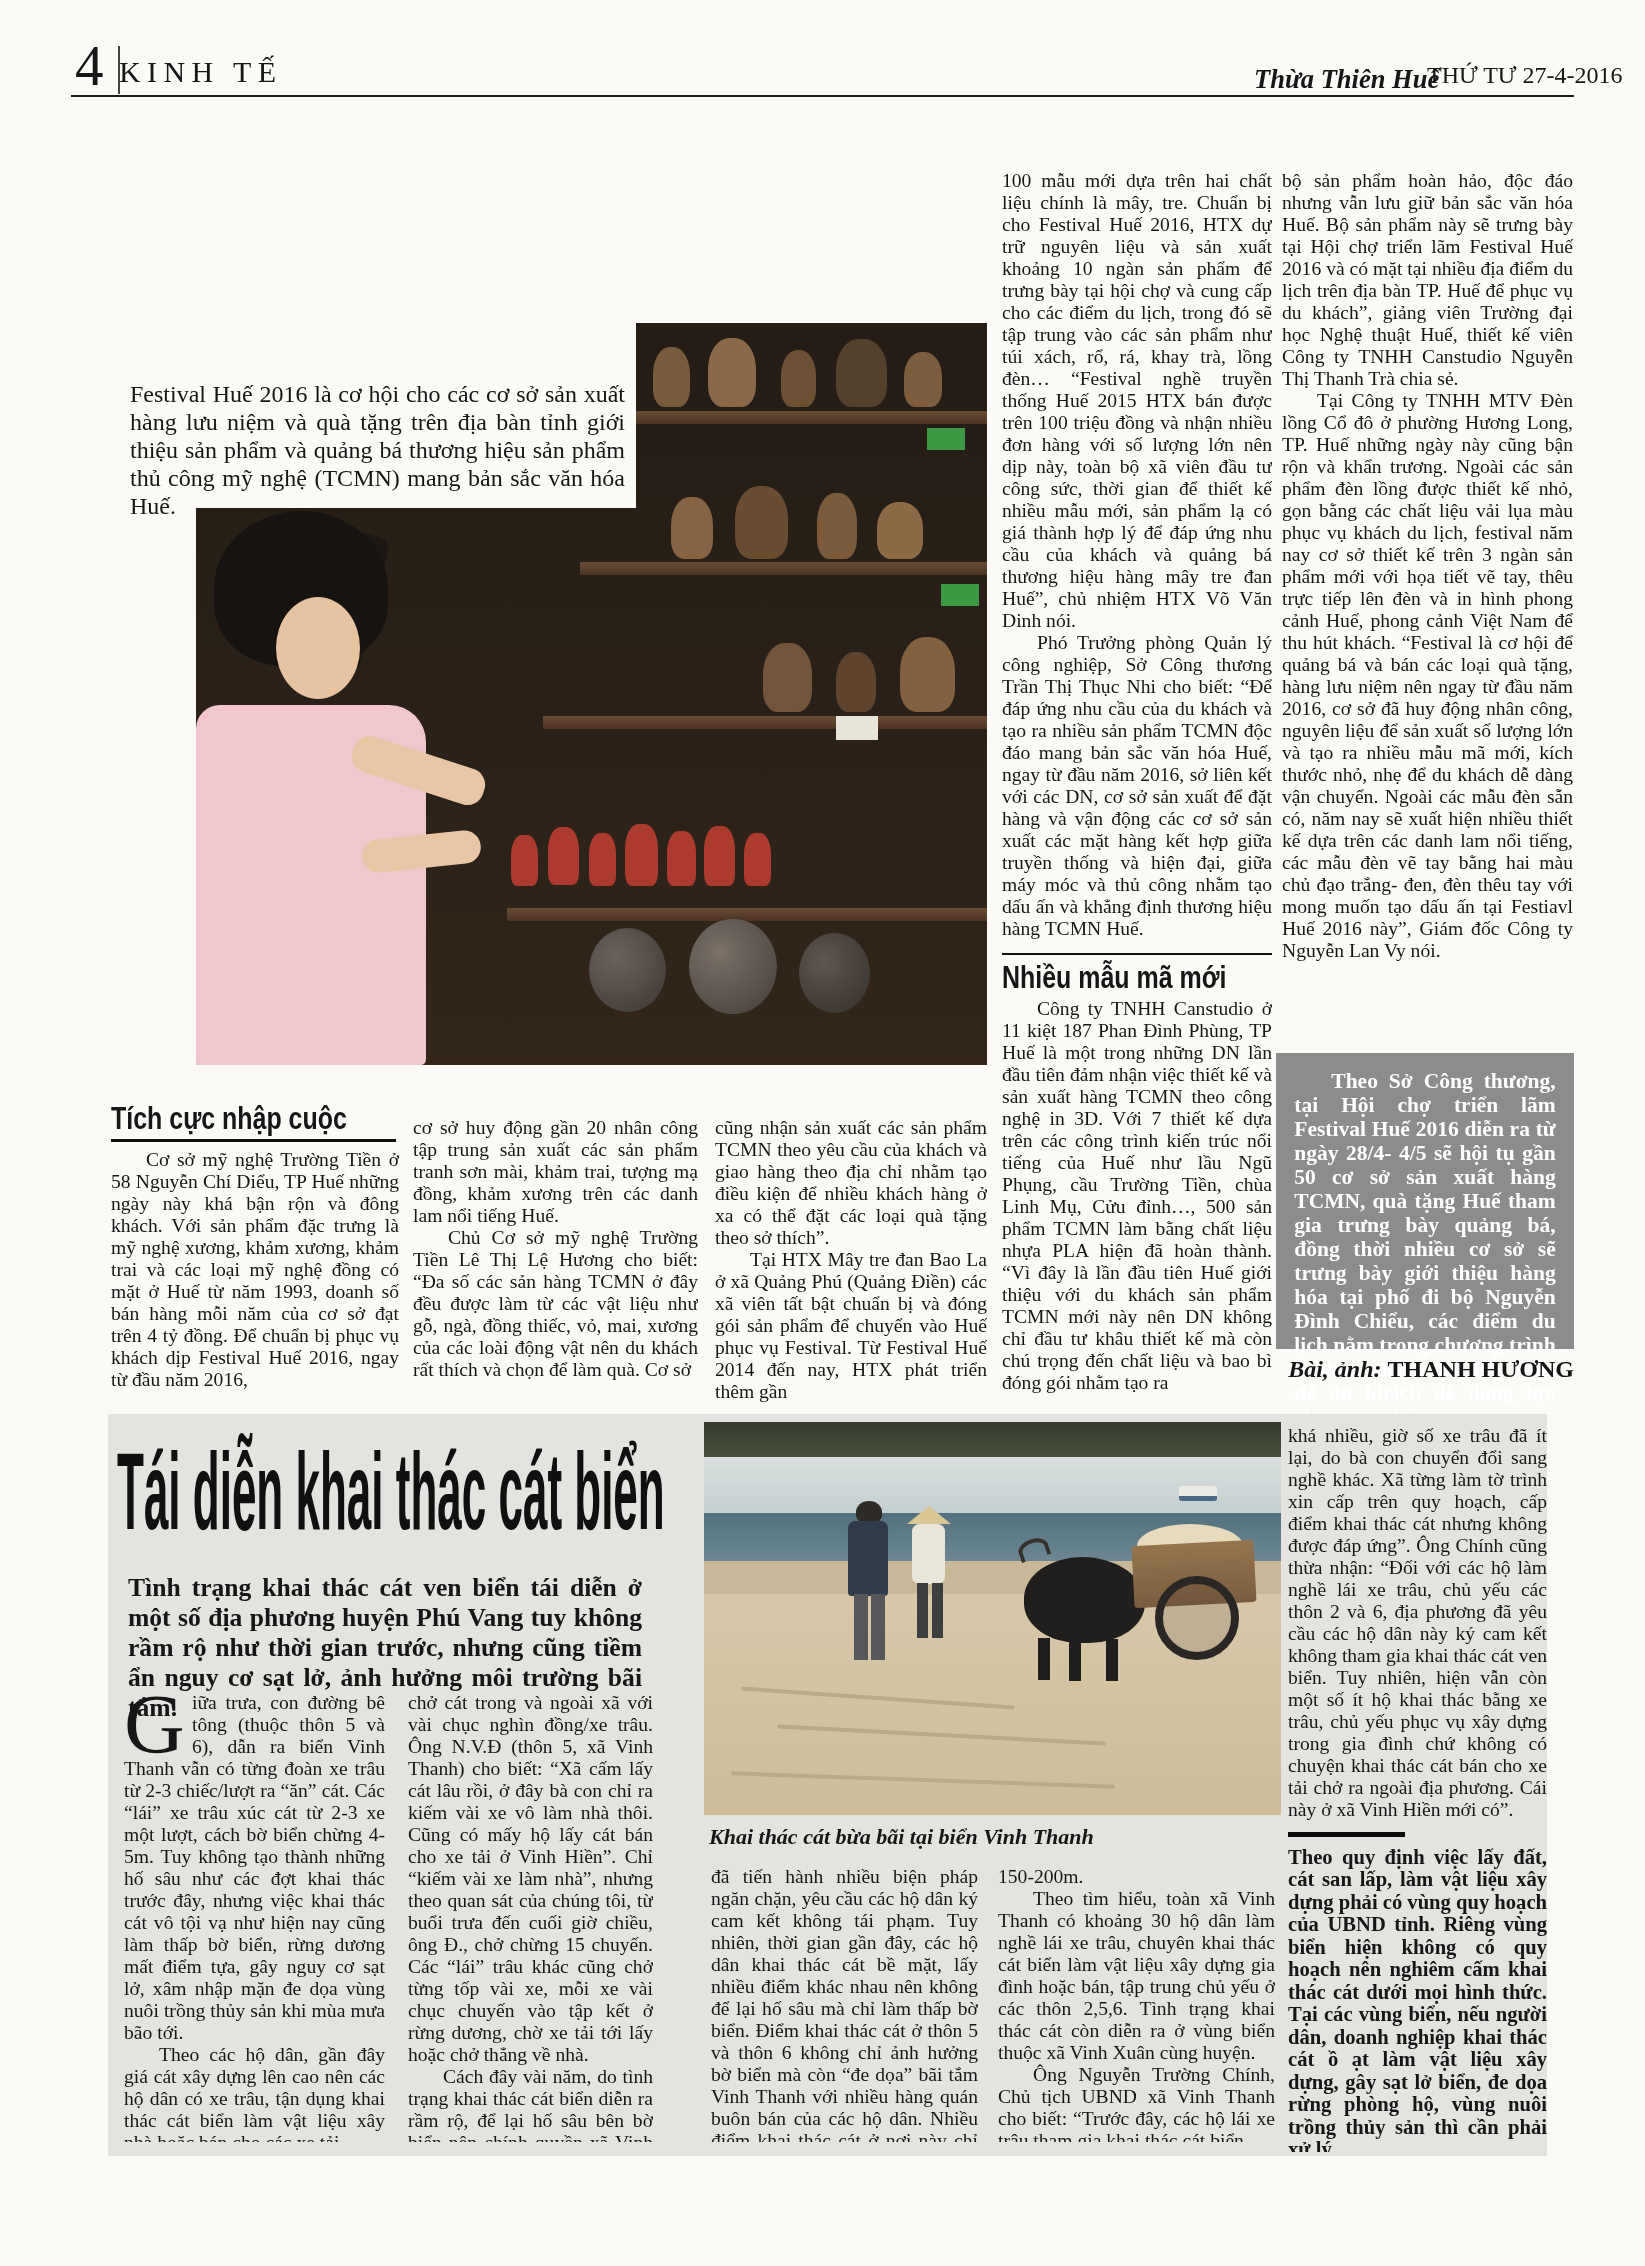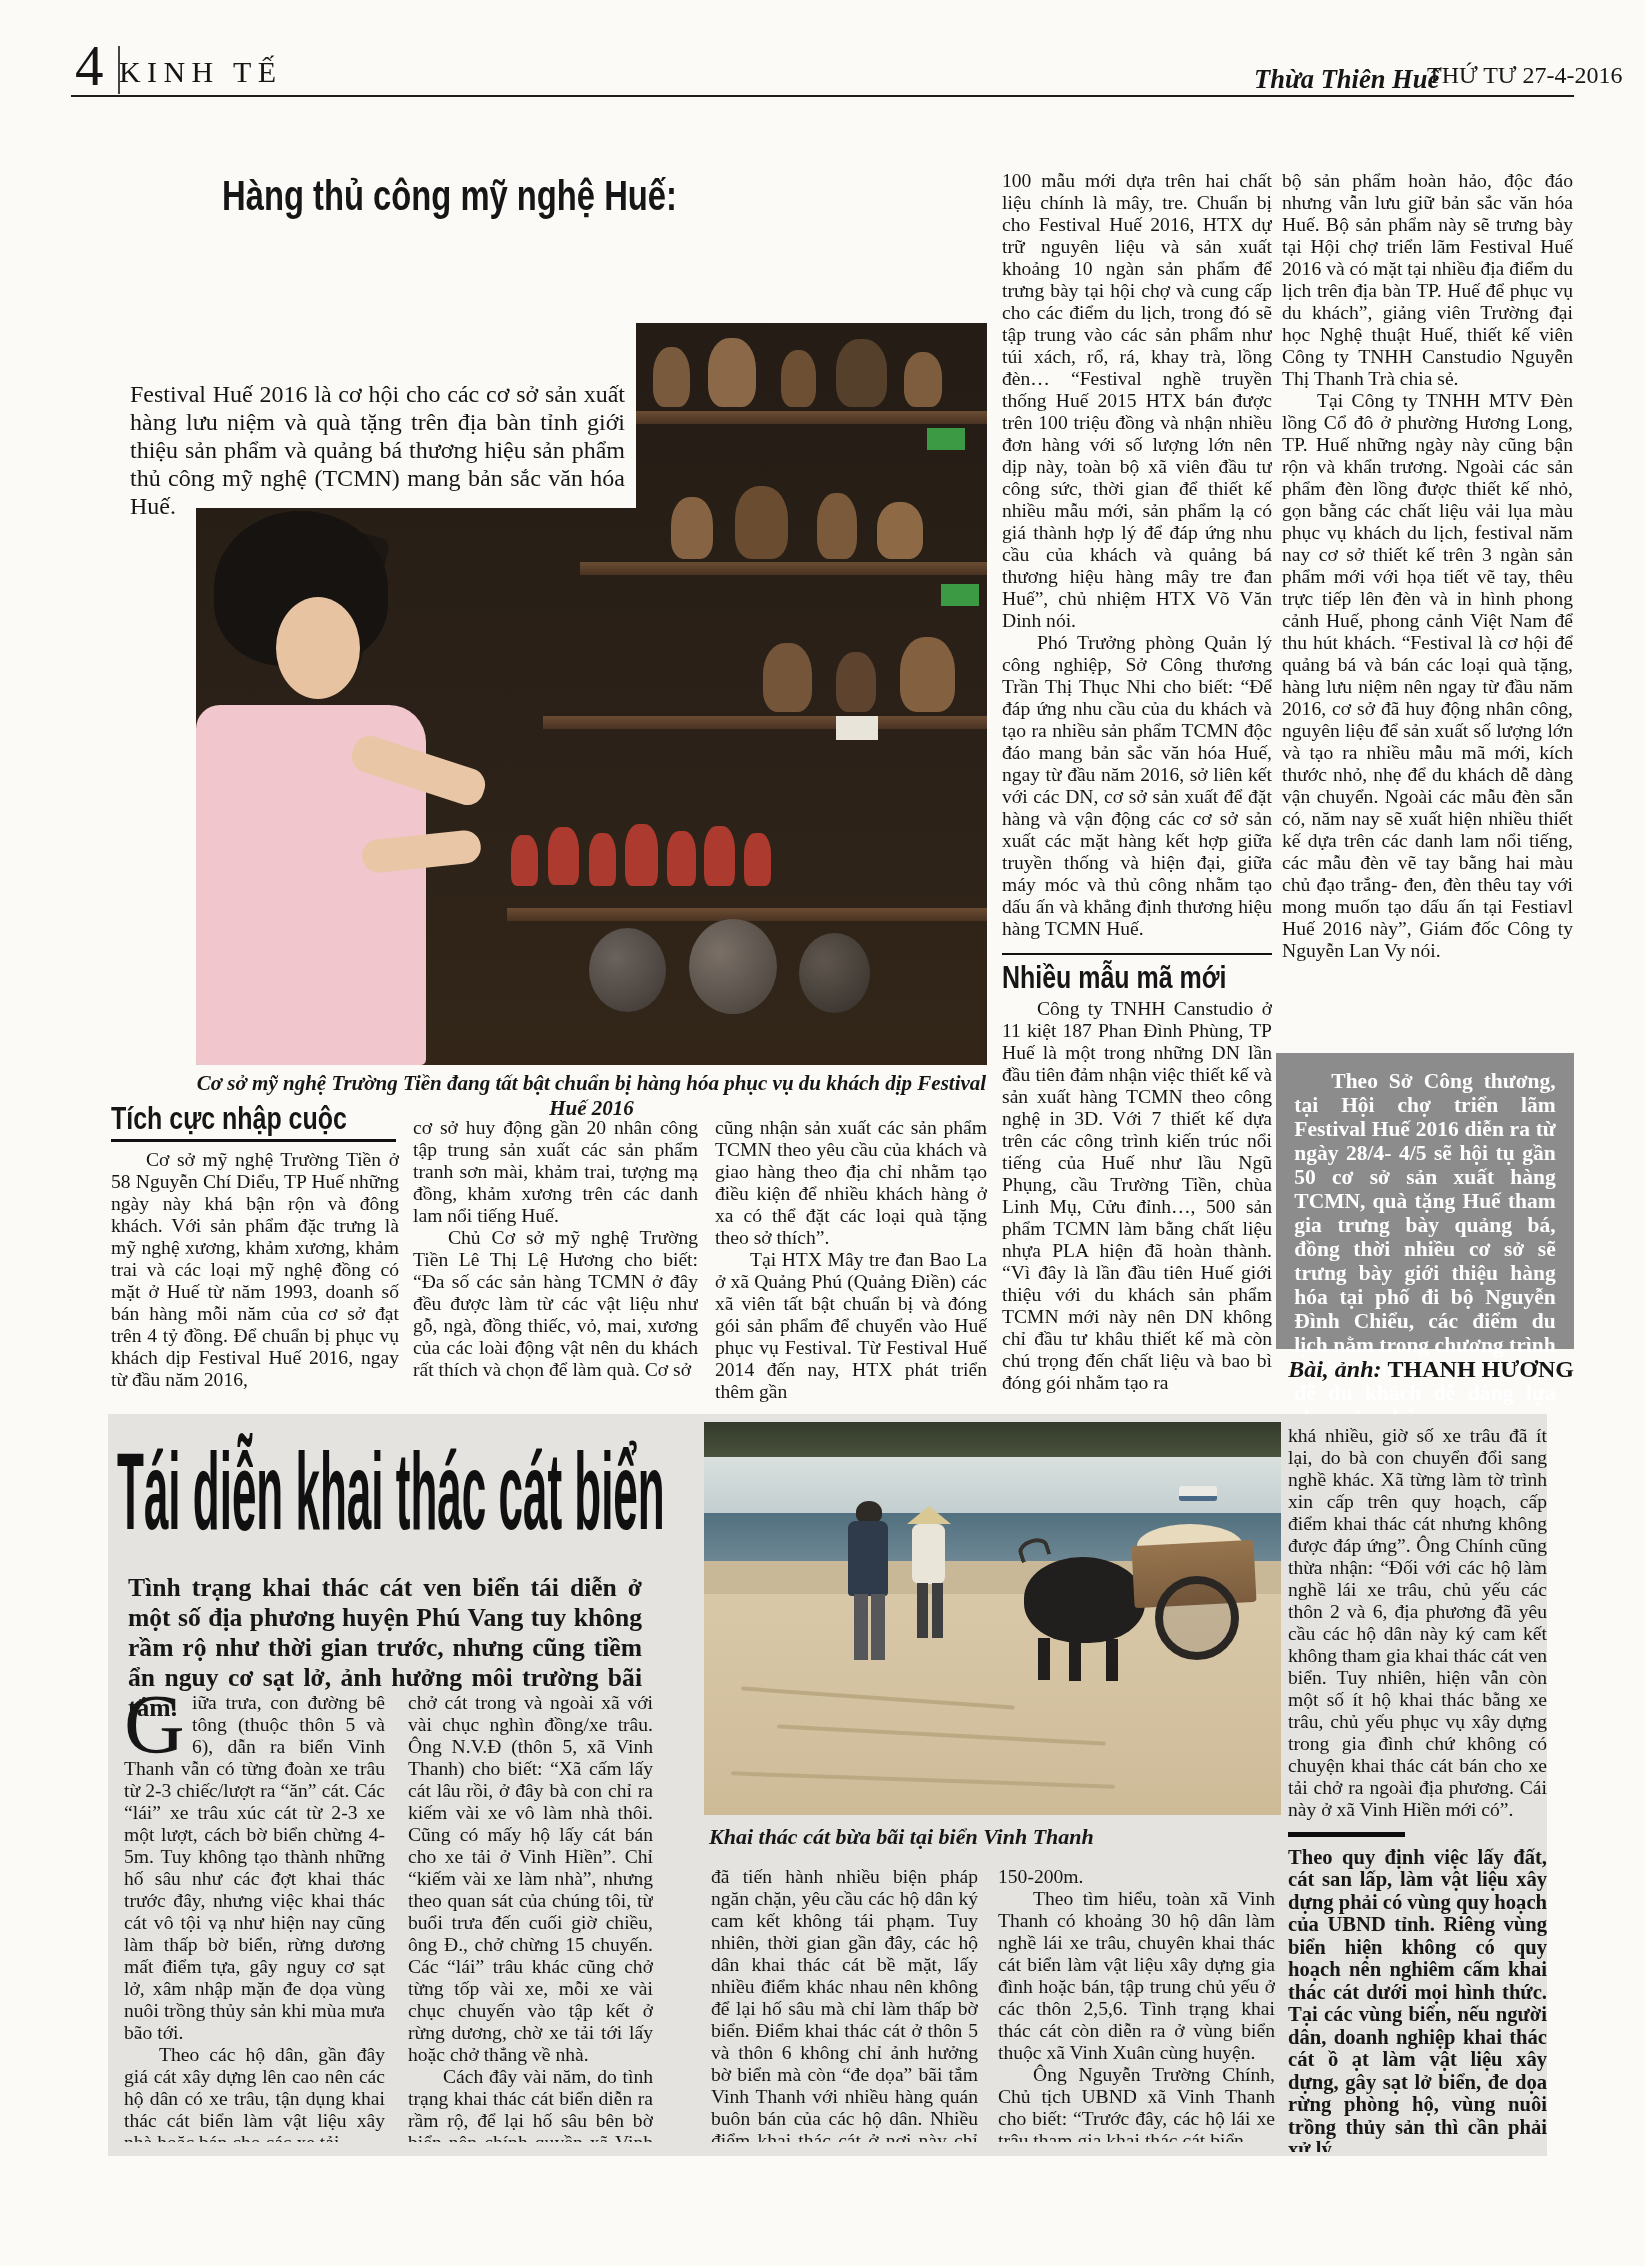--- a/index.html
+++ b/index.html
@@ -89,23 +89,20 @@
 
 <div id="page">
 
   <div class="abs pagenum" style="left:75px;top:33px;">4</div>
   <div class="abs vrule" style="left:118px;top:46px;height:48px;"></div>
   <div class="abs section" style="left:119px;top:55px;">KINH TẾ</div>
   <div class="abs papername" style="left:1254px;top:64px;">Thừa Thiên Huế</div>
   <div class="abs dateline" style="left:1427px;top:62px;">THỨ TƯ 27-4-2016</div>
   <div class="abs hrule" style="left:71px;top:95px;width:1503px;height:1.8px;"></div>
 
-  <div class="abs" style="left:222px;top:175px;">
-    <span class="condensed kicker">Hàng thủ công mỹ nghệ Huế:</span>
-  </div>
 
   <div class="abs photo1" style="left:196px;top:323px;width:791px;height:742px;">
     <div class="shelf" style="left:384px;top:88px;width:408px;"></div>
     <div class="shelf" style="left:384px;top:239px;width:408px;"></div>
     <div class="shelf" style="left:347px;top:393px;width:444px;"></div>
     <div class="shelf" style="left:311px;top:585px;width:481px;"></div>
     <div class="statue" style="left:457px;top:24px;width:37px;height:60px;background:#7a5a3c;"></div>
     <div class="statue" style="left:512px;top:14.6px;width:48px;height:69px;background:#8a6848;"></div>
     <div class="statue" style="left:585px;top:27.4px;width:35px;height:57px;background:#6d4f34;"></div>
     <div class="statue" style="left:640px;top:16.4px;width:51px;height:68px;background:#55402c;"></div>
@@ -138,21 +135,20 @@
     <div class="face" style="left:80px;top:274px;width:84px;height:102px;"></div>
     <div class="shirt" style="left:0;top:382px;width:230px;height:360px;"></div>
     <div class="arm" style="left:154px;top:429px;width:137px;height:37px;transform:rotate(18deg);"></div>
     <div class="arm" style="left:166px;top:512px;width:119px;height:33px;transform:rotate(-6deg);"></div>
   </div>
 
   <div class="abs" style="left:119px;top:323px;width:517px;height:185px;background:var(--paper-bg);">
     <div class="lead" style="position:absolute;left:11px;top:57px;width:495px;">Festival Huế 2016 là cơ hội cho các cơ sở sản xuất hàng lưu niệm và quà tặng trên địa bàn tỉnh giới thiệu sản phẩm và quảng bá thương hiệu sản phẩm thủ công mỹ nghệ (TCMN) mang bản sắc văn hóa Huế.</div>
   </div>
 
-  <div class="abs caption" style="left:196px;top:1071px;width:791px;text-align:center;">Cơ sở mỹ nghệ Trường Tiền đang tất bật chuẩn bị hàng hóa phục vụ du khách dịp Festival Huế 2016</div>
 
   <div class="abs" style="left:111px;top:1102px;">
     <span class="condensed subhead">Tích cực nhập cuộc</span>
   </div>
   <div class="abs subrule" style="left:111px;top:1139px;width:285px;"></div>
 
   <div class="abs col" style="left:111px;top:1149px;width:288px;height:265px;">
     <p>Cơ sở mỹ nghệ Trường Tiền ở 58 Nguyễn Chí Diểu, TP Huế những ngày này khá bận rộn và đông khách. Với sản phẩm đặc trưng là mỹ nghệ xương, khảm xương, khảm trai và các loại mỹ nghệ đồng có mặt ở Huế từ năm 1993, doanh số bán hàng mỗi năm của cơ sở đạt trên 4 tỷ đồng. Để chuẩn bị phục vụ khách dịp Festival Huế 2016, ngay từ đầu năm 2016,</p>
   </div>
   <div class="abs col" style="left:413px;top:1117px;width:285px;height:298px;">

